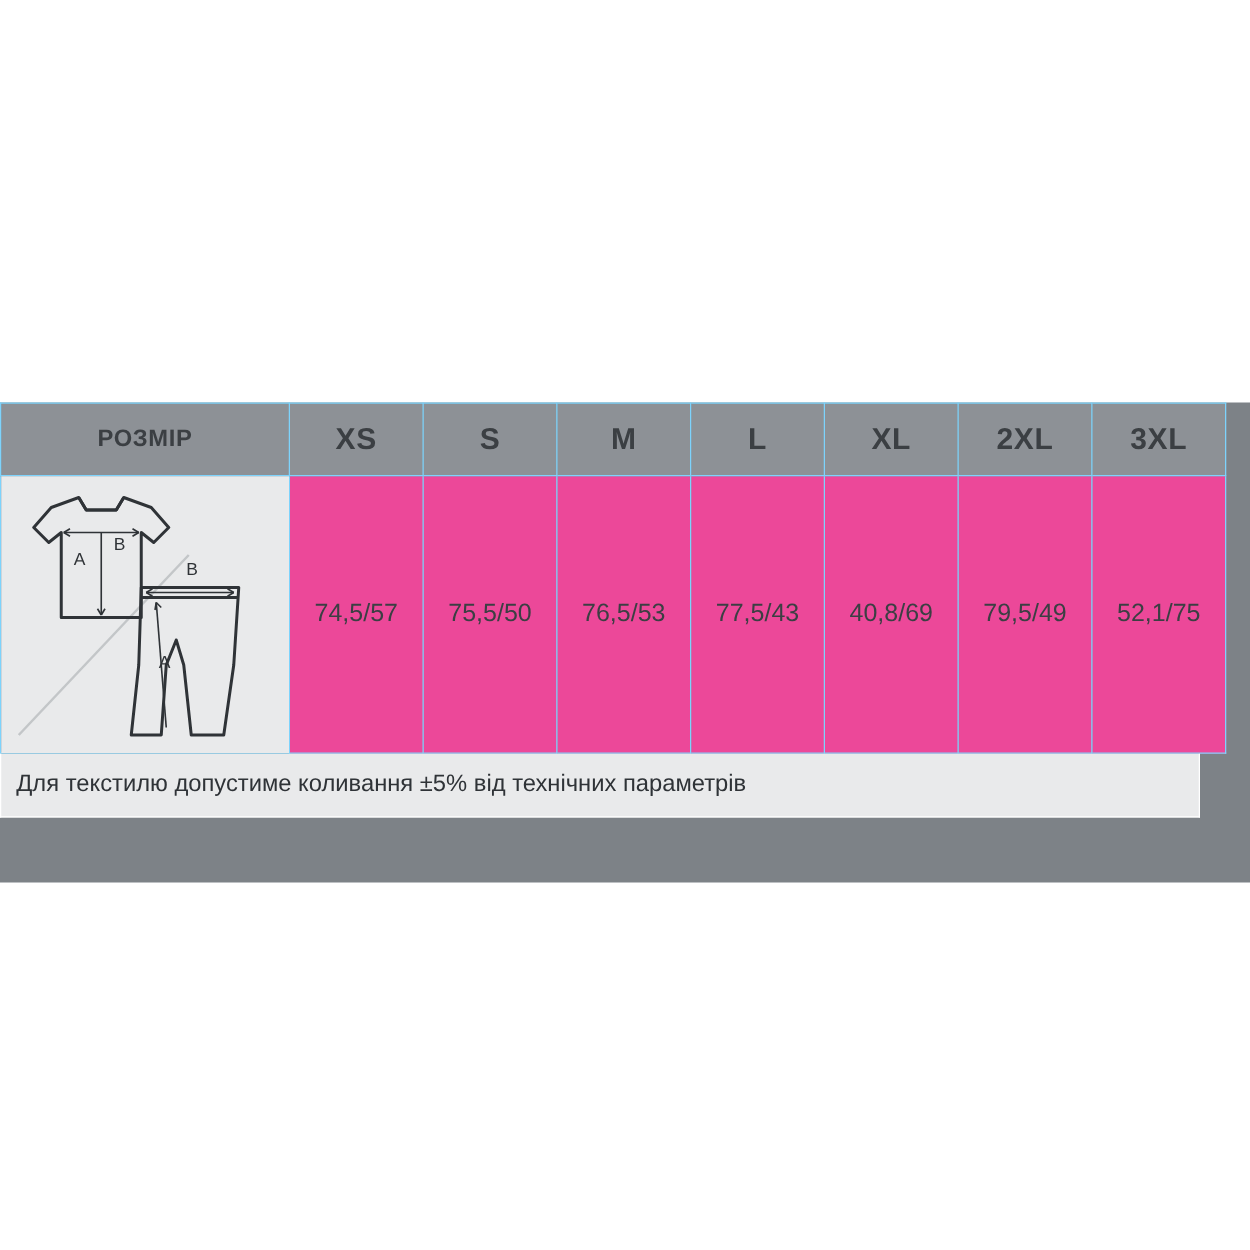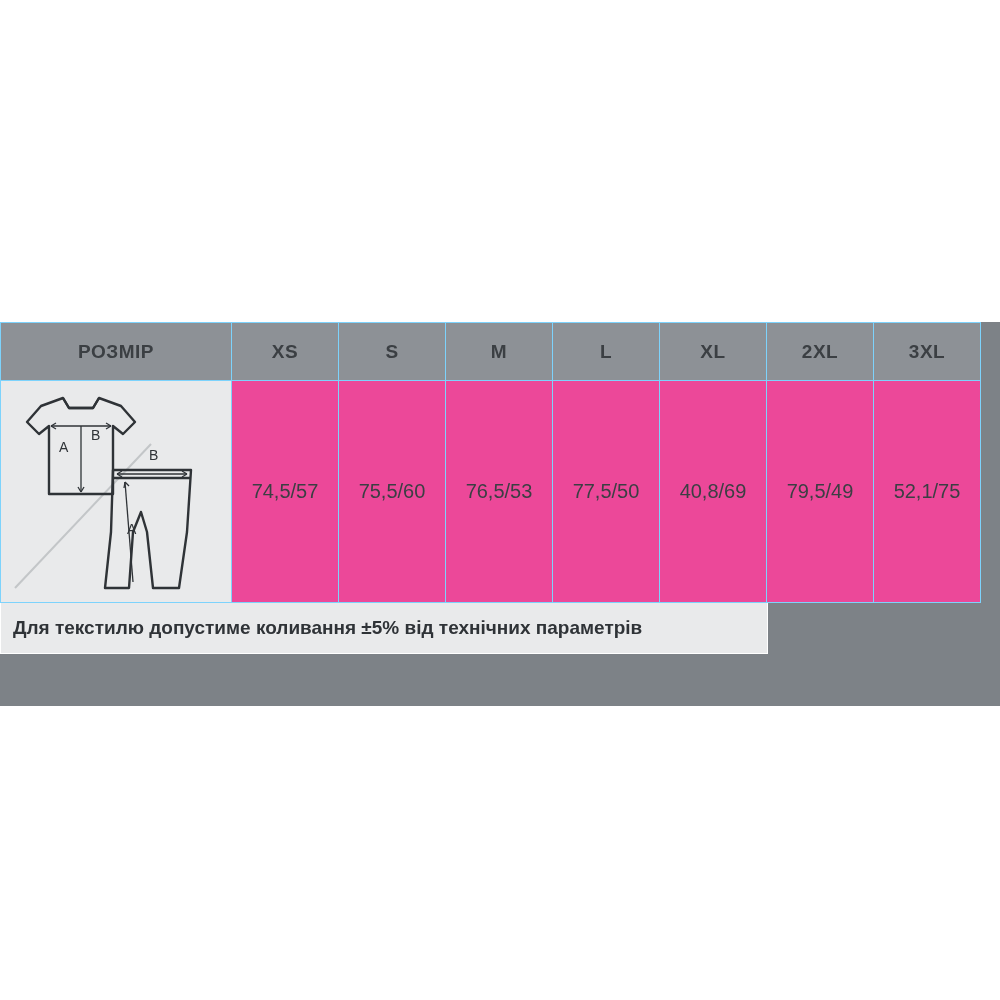--- a/index.html
+++ b/index.html
@@ -50,21 +50,21 @@
   }
 
   
   thead tr {
     height: 58px;
   }
 
   thead th {
     background: #8d9196;
     color: #ffffff;
-    font-size: 19px;
+    font-size: 24px;
     font-weight: bold;
     letter-spacing: 0.5px;
     border-top: none;
   }
 
   thead th.first-col {
     width: 228px;
     font-size: 19px;
   }
 
@@ -95,26 +95,26 @@
   }
 
   .icon-wrap svg {
     position: absolute;
     left: 0;
     top: 0;
   }
 
   
   .note {
-    width: 768px;
+    width: 960px;
     box-sizing: border-box;
     background: #e9eaeb;
     color: #2f3337;
     font-size: 19px;
-    font-weight: bold;
+    font-weight: normal;
     padding: 14px 0 14px 12px;
     border-left: 1px solid #ffffff;
     border-right: 1px solid #ffffff;
     border-bottom: 1px solid #ffffff;
   }
 
   .chart-bottom-pad {
     height: 52px;
     width: 1000px;
   }
@@ -180,23 +180,23 @@
                     <line x1="124" y1="100" x2="132" y2="200"></line>
                     <line x1="124" y1="100" x2="123" y2="106"></line>
                     <line x1="124" y1="100" x2="128" y2="104"></line>
                   </g>
                   <text x="148" y="78" font-family="Liberation Sans, sans-serif" font-size="14" fill="#2f3337">B</text>
                   <text x="126" y="152" font-family="Liberation Sans, sans-serif" font-size="14" fill="#2f3337">A</text>
                 </svg>
               </div>
             </td>
             <td>74,5/57</td>
-            <td>75,5/60</td>
+            <td>75,5/50</td>
             <td>76,5/53</td>
-            <td>77,5/50</td>
+            <td>77,5/43</td>
             <td>40,8/69</td>
             <td>79,5/49</td>
             <td>52,1/75</td>
           </tr>
         </tbody>
       </table>
 
       <div class="note">Для текстилю допустиме коливання ±5% від технічних параметрів</div>
       <div class="chart-bottom-pad"></div>
 

